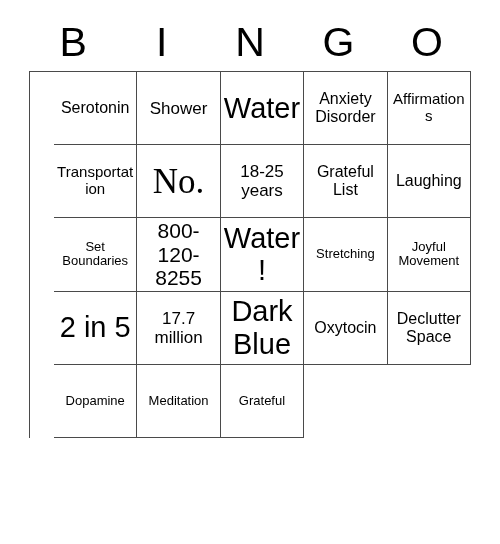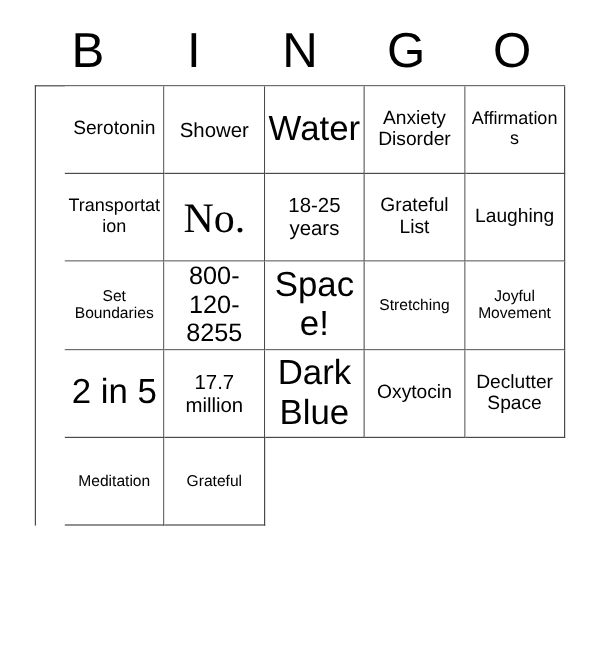--- a/index.html
+++ b/index.html
@@ -133,21 +133,21 @@
         <span class="cell-text">Laughing</span>
       </div>
 
     <div class="cell sz-xs">
         <span class="cell-text">Set Boundaries</span>
       </div>
     <div class="cell sz-md">
         <span class="cell-text">800-120-8255</span>
       </div>
     <div class="cell sz-xl">
-        <span class="cell-text">Space!</span>
+        <span class="cell-text">Water!</span>
       </div>
     <div class="cell sz-xs">
         <span class="cell-text">Stretching</span>
       </div>
 
     <div class="cell sz-xs">
         <span class="cell-text">Joyful Movement</span>
       </div>
     <div class="cell sz-xl">
         <span class="cell-text">2 in 5</span>
@@ -159,20 +159,23 @@
         <span class="cell-text">Dark Blue</span>
       </div>
     <div class="cell sz-sm">
         <span class="cell-text">Oxytocin</span>
       </div>
 
     <div class="cell sz-sm">
         <span class="cell-text">Declutter Space</span>
       </div>
     <div class="cell sz-xs">
+        <span class="cell-text">Dopamine</span>
+      </div>
+    <div class="cell sz-xs">
         <span class="cell-text">Meditation</span>
       </div>
     <div class="cell sz-xs">
         <span class="cell-text">Grateful</span>
       </div>
 
   </div>
 </div>
 
 </body></html>

